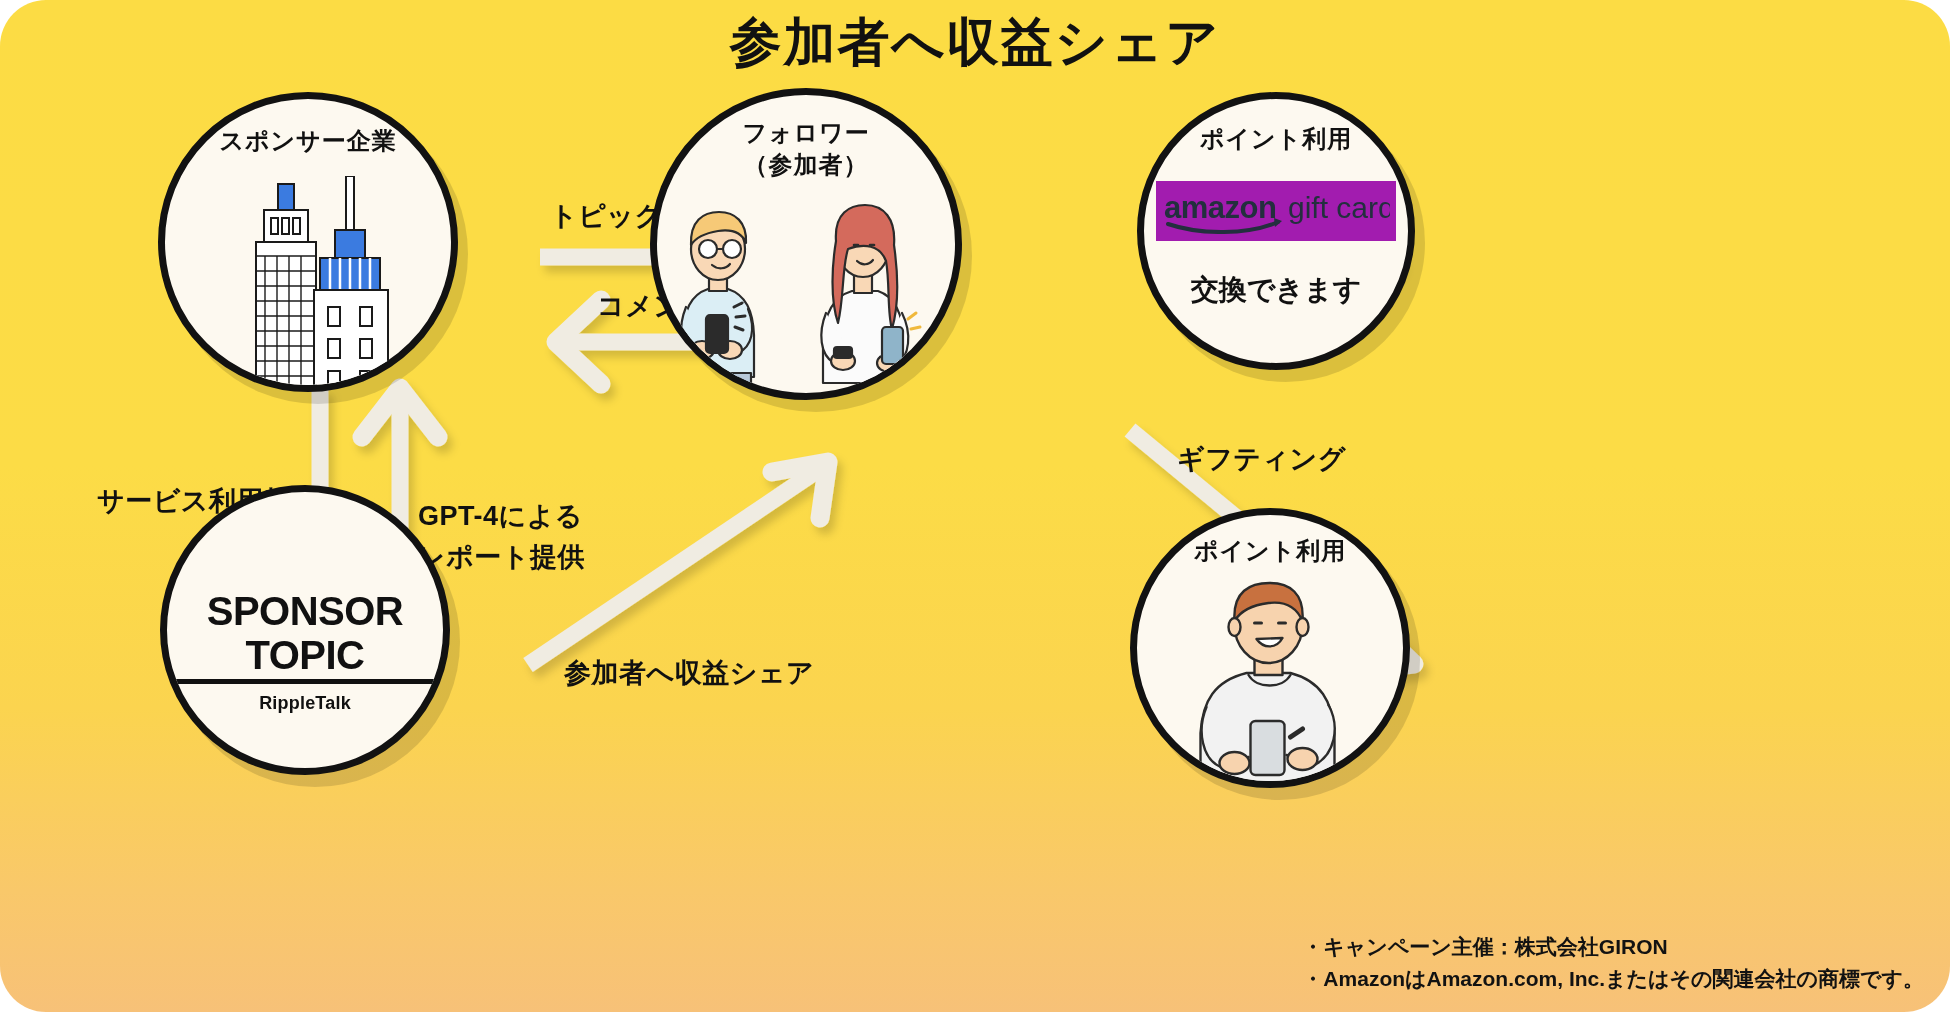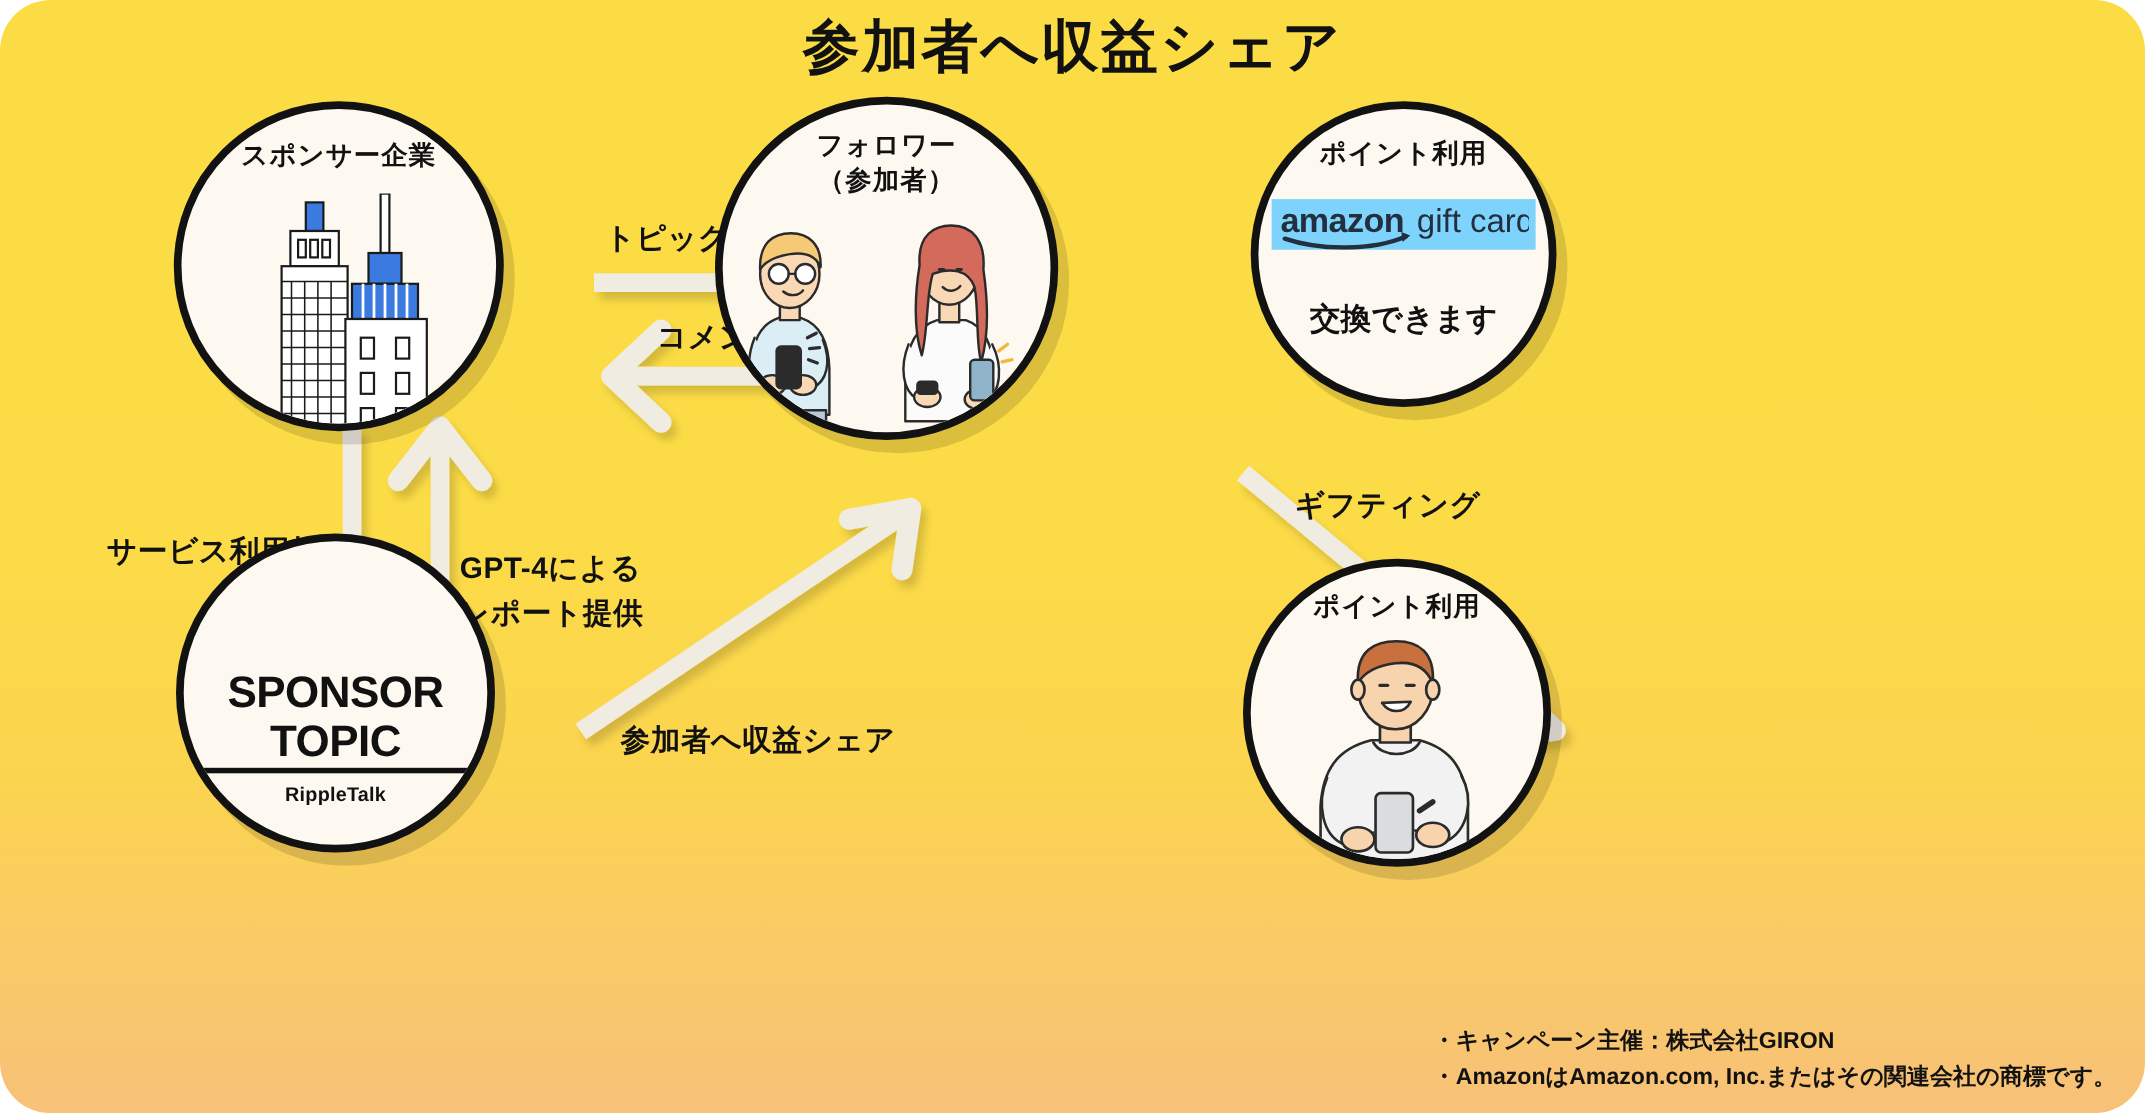--- a/index.html
+++ b/index.html
@@ -67,22 +67,22 @@
 
   
   .buildings { position: absolute; left: 50%; transform: translateX(-50%); bottom: -6px; }
 
   
   .amazon-panel {
     position: absolute;
     left: 12px;
     right: 12px;
     top: 82px;
-    height: 46px;
-    background: #7dd3fc;
+    height: 60px;
+    background: #a21caf;
     display: flex;
     align-items: center;
     justify-content: center;
   }
   .amazon-logo { display: block; }
   .points-sub {
     position: absolute;
     left: 0; width: 100%;
     top: 160px;
     text-align: center;
@@ -92,21 +92,20 @@
     white-space: nowrap;
     margin-top: 12px;
   }
 
   
   .st-logo {
     position: absolute;
     left: 0; width: 100%;
     top: 97px;
     text-align: center;
-    margin-top: 19px;
   }
   .st-main {
     font-size: 40px;
     font-weight: 800;
     letter-spacing: -0.5px;
     color: #111111;
     font-family: "Liberation Sans", "DejaVu Sans", sans-serif;
     display: inline-block;
     border-bottom: 5px solid #111111;
     padding: 0 2px 2px 2px;

